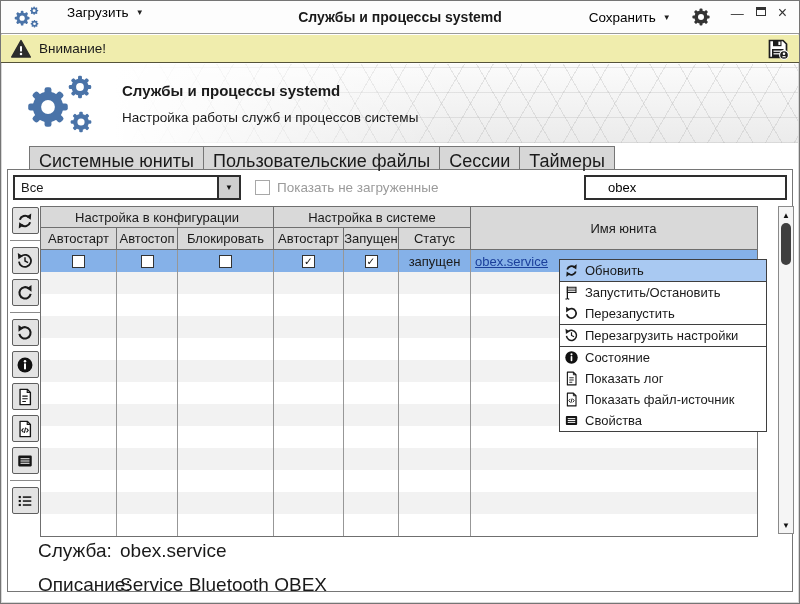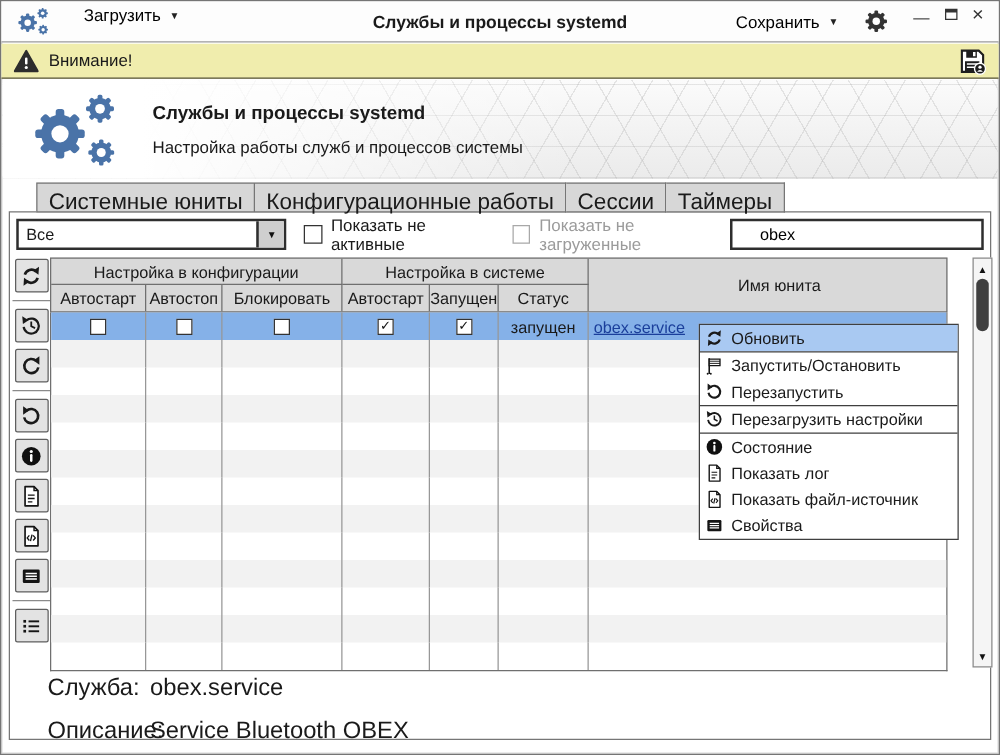--- a/index.html
+++ b/index.html
@@ -233,35 +233,31 @@
         <use href="#ic-gears"></use>
       </svg>
     <div>
       <div class="banner-title">Службы и процессы systemd</div>
       <div class="banner-sub">Настройка работы служб и процессов системы</div>
     </div>
   </div>
 
   <div class="tabs">
     <div class="tab">Системные юниты</div>
-    <div class="tab">Конфигурационные работы</div>
+    <div class="tab">Пользовательские файлы</div>
     <div class="tab">Сессии</div>
     <div class="tab">Таймеры</div>
   </div>
 
   <div class="panel">
 
     <div class="filterbar">
       <div class="combo">
         <div class="combo-value">Все</div>
         <div class="combo-arrow">▼</div>
-      </div>
-      <div class="cbgroup">
-        <span class="cbbox"></span>
-        <span>Показать не активные</span>
       </div>
       <div class="cbgroup disabled">
         <span class="cbbox"></span>
         <span>Показать не загруженные</span>
       </div>
       <input class="search" value="obex" style="">
     </div>
 
     <div class="main">
 

